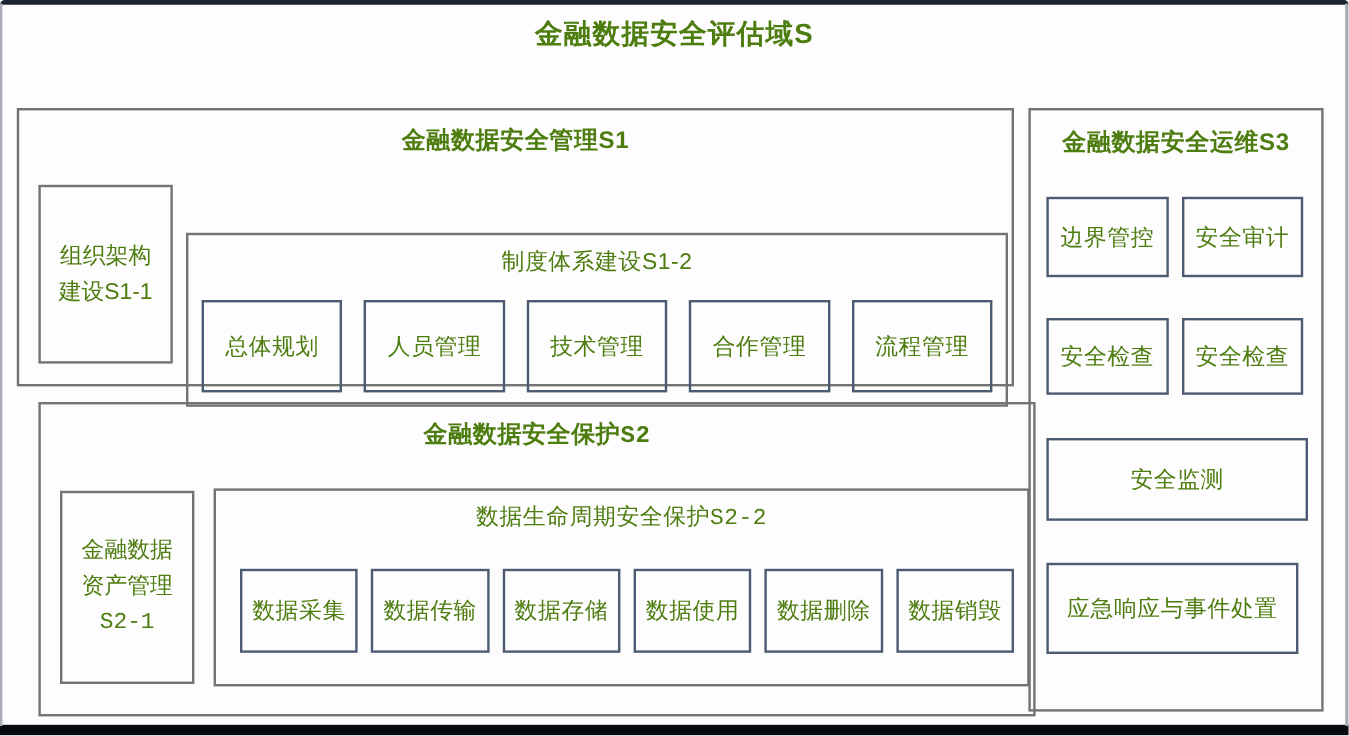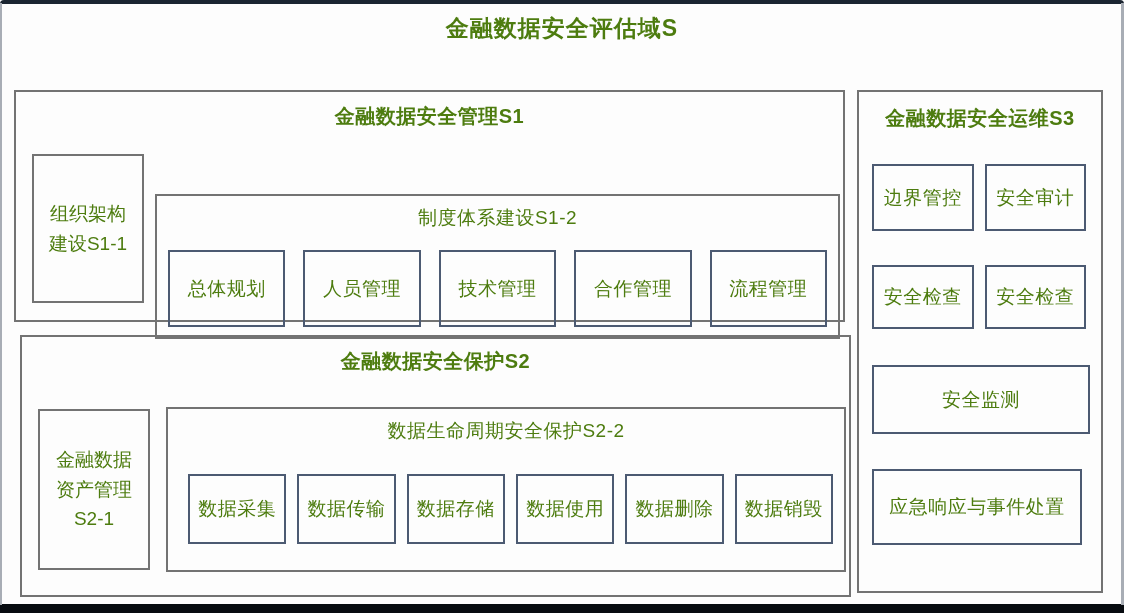--- a/index.html
+++ b/index.html
@@ -43,21 +43,21 @@
     background:transparent;
   }
 
   
   #s1 { left:14px; top:90px; width:831px; height:232px; }
   #s1-1 { left:16px; top:62px; width:112px; height:149px; }
   #s1-2 { left:139px; top:62px; width:685px; height:145px;margin-top:40px; }
   #s1-2-row { left:11px; right:11px; top:54px; height:77px; gap:18px; }
 
   
-  #s2 { left:20px; top:335px; width:831px; height:262px; }
+  #s2 { left:32px; top:335px; width:831px; height:262px;font-family:Liberation Mono, monospace; }
   #s2-1 { left:16px; top:72px; width:112px; height:161px; }
   #s2-2 { left:144px; top:70px; width:680px; height:165px; }
   #s2-2-row { left:20px; right:11px; top:65px; height:70px; gap:11px; }
 
   
   #s3 { left:857px; top:90px; width:246px; height:503px; }
   #s3 .sec-title { top:13px; }
   #s3-row1 { left:13px; right:15px; top:72px;  height:67px; gap:11px;justify-content:center; }
   #s3-row2 { left:13px; right:15px; top:173px; height:64px; gap:11px; }
   #s3-wide1 { left:13px; top:273px; width:218px; height:69px; }

